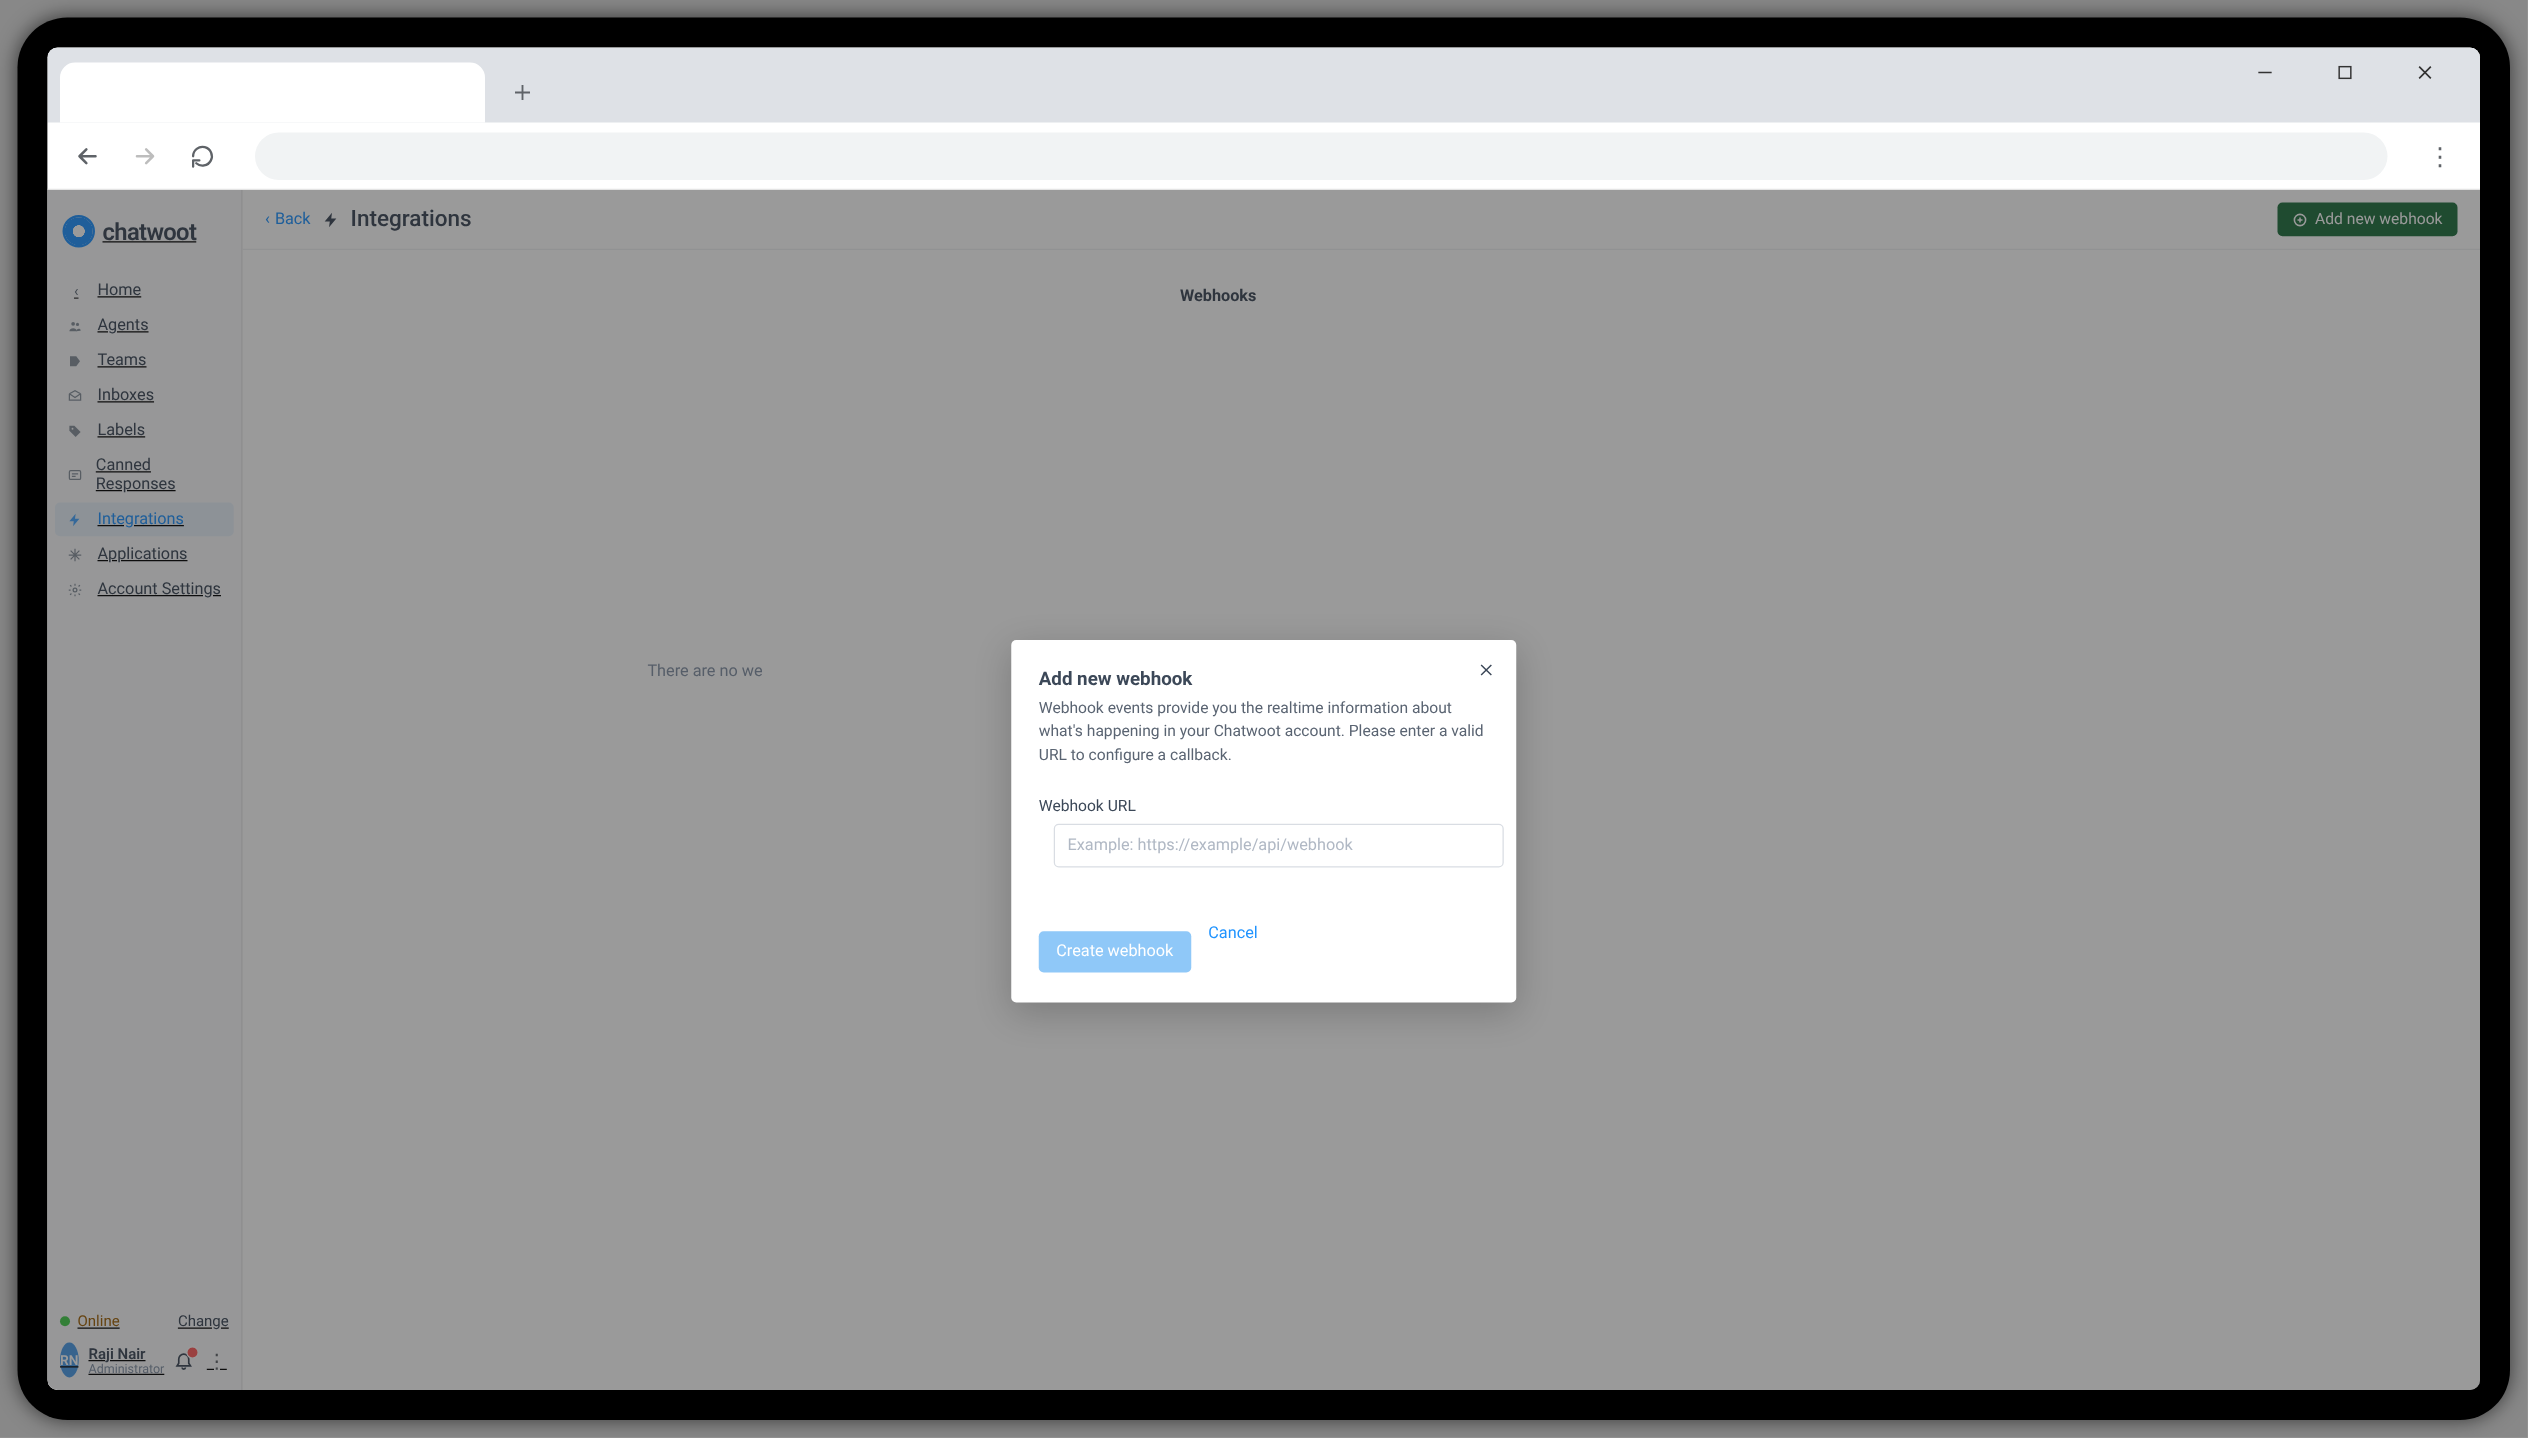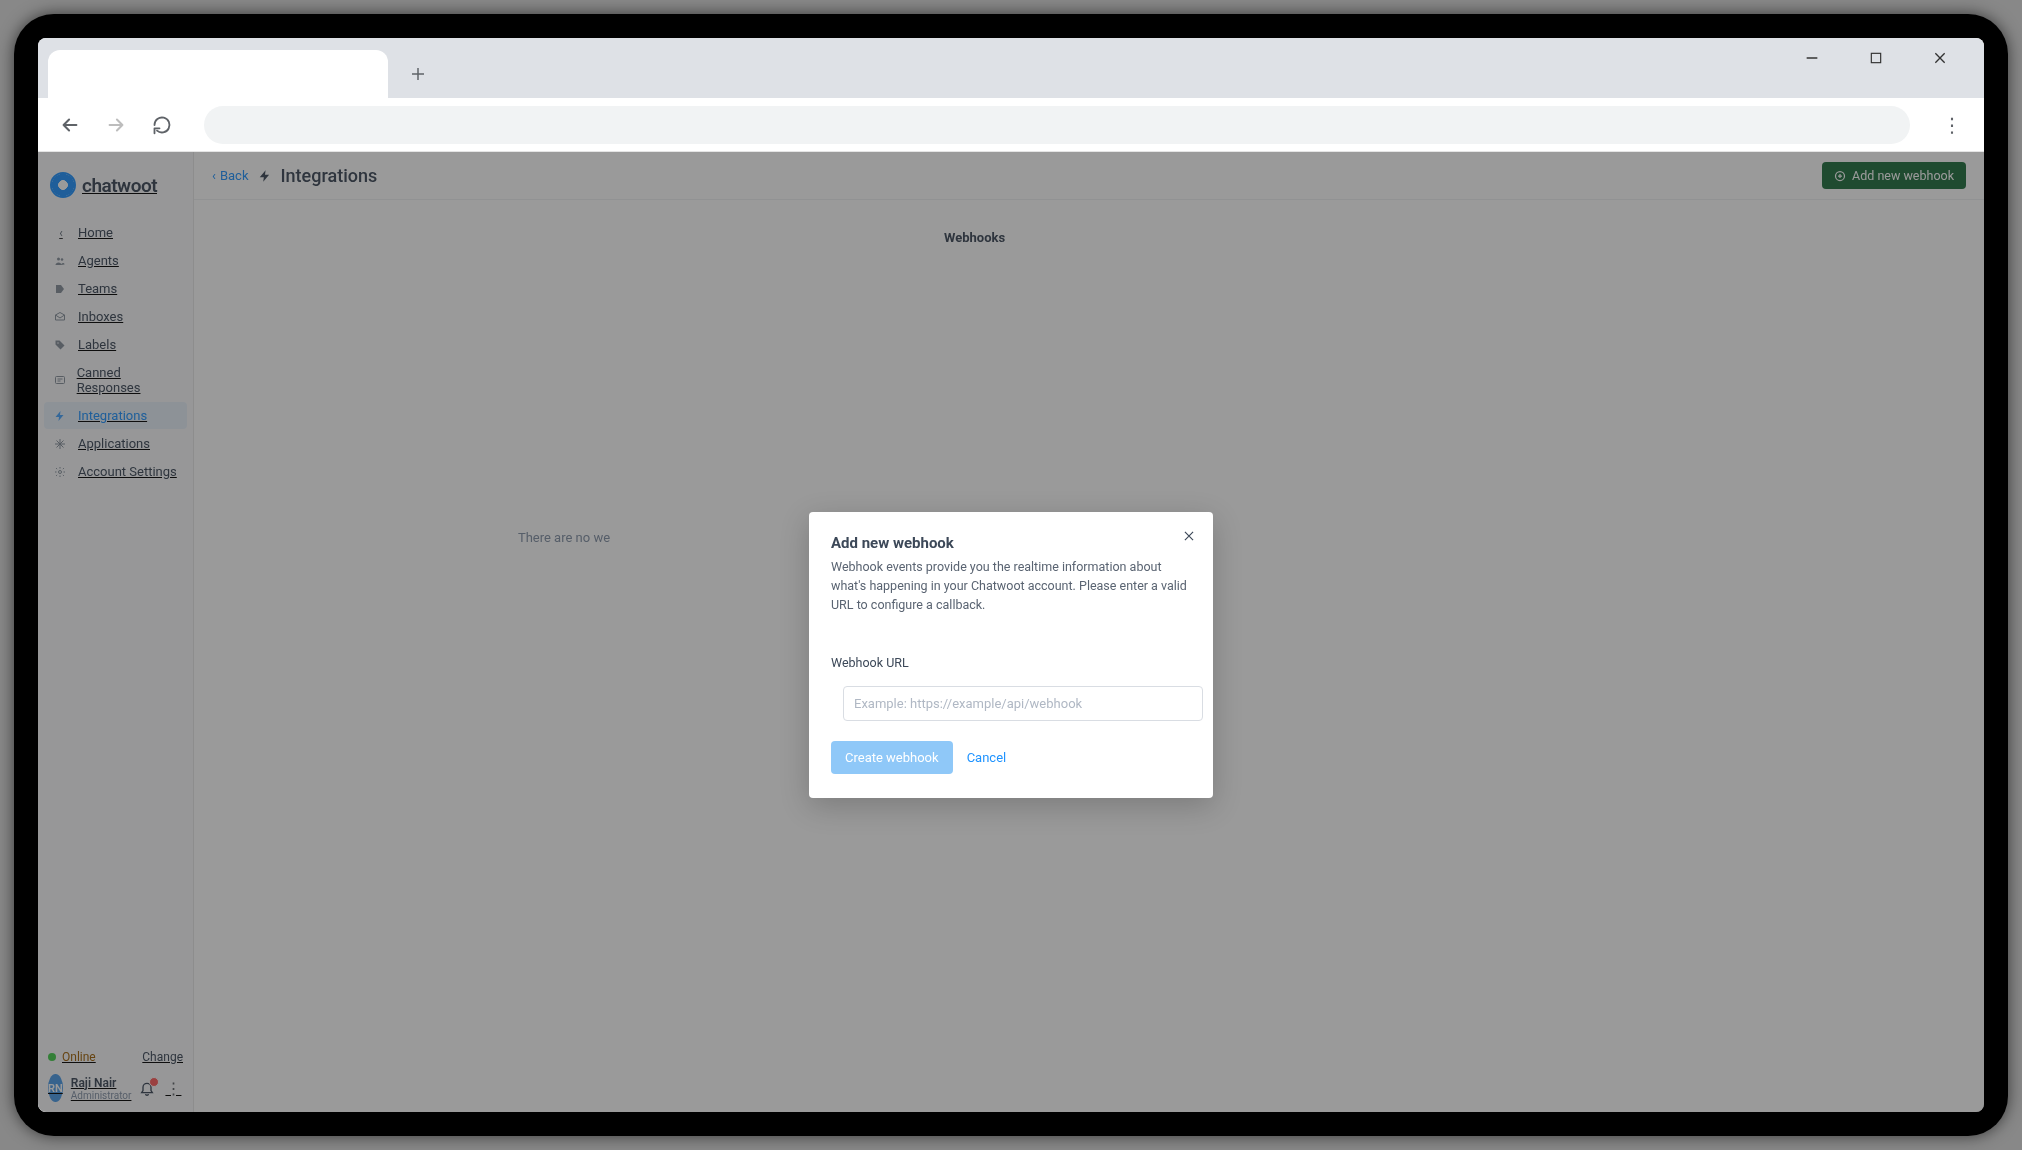--- a/index.html
+++ b/index.html
@@ -205,34 +205,35 @@
     padding: 22px 22px 24px 22px;
     box-shadow: 0 8px 30px rgba(0,0,0,0.2);
   }
   .modal-close {
     position:absolute; top:14px; right:14px;
     font-size:16px; width:20px;height:20px;
     display:flex;align-items:center;justify-content:center;
     cursor:pointer; color:#3c4858;
   }
   .modal h3 { font-size:15px; font-weight:700; color:#3c4858; margin-bottom:6px;}
-  .modal .desc { font-size:12.5px; color:#5a6472; line-height:1.5; margin-bottom:41px;}
-  .modal label { font-size:12.5px; color:#3c4858; display:block; margin-bottom:16px;}
+  .modal .desc { font-size:12.5px; color:#5a6472; line-height:1.5; margin-bottom:24px;}
+  .modal label { font-size:12.5px; color:#3c4858; display:block; margin-bottom:6px;}
   .modal input[type=text] {
     width:100%; border:1px solid #d9dde3; border-radius:4px;
     padding:9px 10px; font-size:13px; color:#3c4858;
     margin-bottom:20px;
     margin-left:12px;
   }
   .modal input::placeholder { color:#b0b8c4; }
   .modal-actions { display:flex; gap:14px; align-items:center;}
   .btn-primary {
     background:#8fc8f8; color:#fff; border:none;
     padding:9px 14px; border-radius:4px; font-size:13px;
     cursor:pointer;
+    margin-top:31px;
   }
   .btn-link { color:#1f93ff; font-size:13px; cursor:pointer; background:none;border:none;}
 
   svg { display:block; }
 </style>
 </head>
 <body>
 
 <div class="device-frame">
   <div class="screen">

